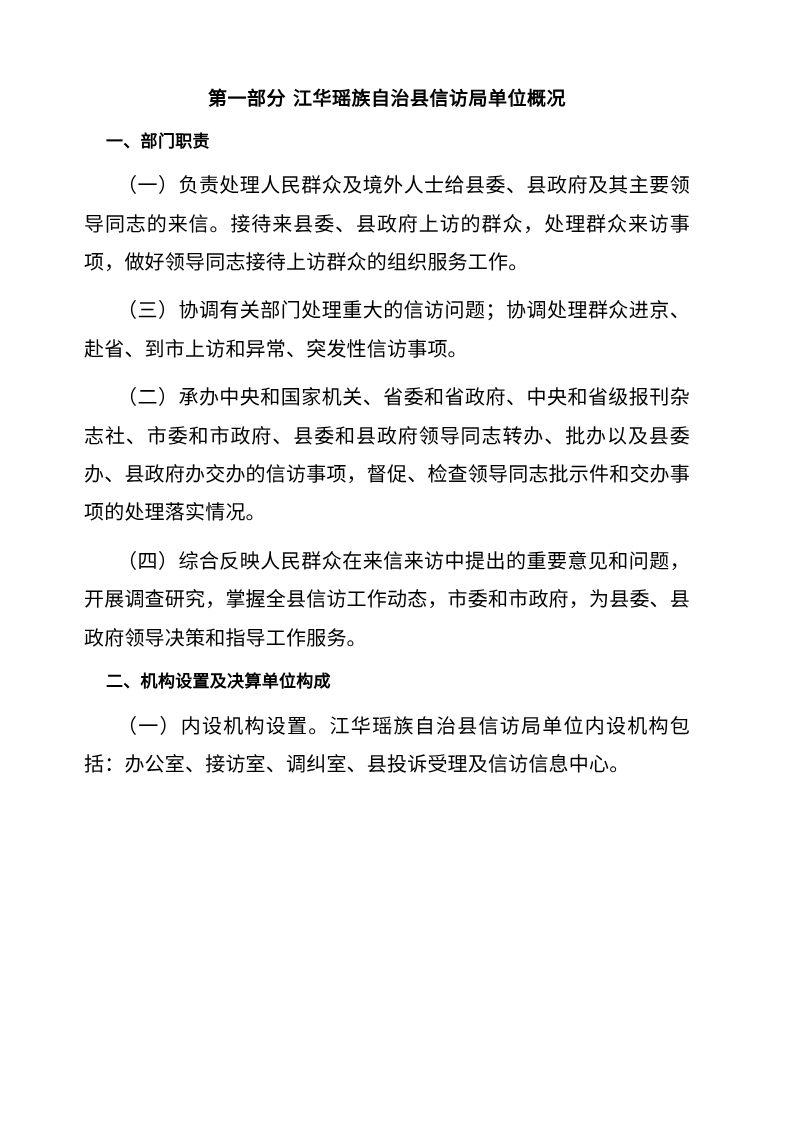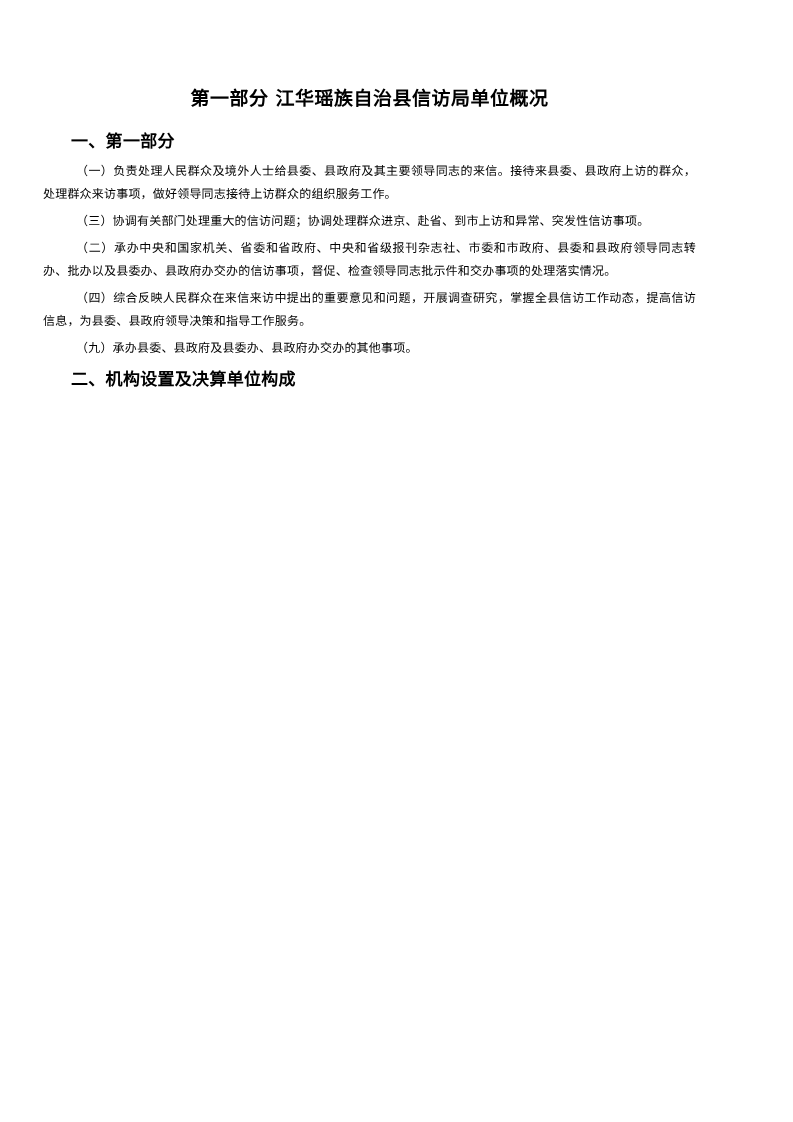--- a/index.html
+++ b/index.html
@@ -12,59 +12,59 @@
     height: 1122px;
     font-family: "DejaVu Serif", "Liberation Serif", serif;
     color: #000000;
     overflow: hidden;
   }
   .page {
     position: relative;
     width: 793px;
     height: 1122px;
     box-sizing: border-box;
-    padding: 84px 93px 60px 39px;
+    padding: 84px 93px 60px 74px;
   }
   .doc-title {
     text-align: center;
     font-size: 19px;
     font-weight: bold;
     letter-spacing: 0.5px;
     line-height: 1.5;
     margin: 0 0 14px 0;
   }
   .section-heading {
     font-size: 17px;
     font-weight: bold;
     line-height: 1.75;
     margin: 4px 0 2px 0;
     text-indent: 32px;
     letter-spacing: 0.3px;
   }
   .para {
-    font-size: 12px;
+    font-size: 20px;
     line-height: 1.92;
-    margin: 4px;
+    margin: 10px;
     text-indent: 33px;
     text-align: justify;
     text-justify: inter-ideograph;
     letter-spacing: 0.2px;
   }
 </style>
 </head>
 <body>
 
 <div class="page">
 
   <h1 class="doc-title">第一部分 江华瑶族自治县信访局单位概况</h1>
 
-  <h2 class="section-heading">一、第一部分</h2>
+  <h2 class="section-heading">一、部门职责</h2>
 
   <p class="para">（一）负责处理人民群众及境外人士给县委、县政府及其主要领导同志的来信。接待来县委、县政府上访的群众，处理群众来访事项，做好领导同志接待上访群众的组织服务工作。</p>
   <p class="para">（三）协调有关部门处理重大的信访问题；协调处理群众进京、赴省、到市上访和异常、突发性信访事项。</p>
   <p class="para">（二）承办中央和国家机关、省委和省政府、中央和省级报刊杂志社、市委和市政府、县委和县政府领导同志转办、批办以及县委办、县政府办交办的信访事项，督促、检查领导同志批示件和交办事项的处理落实情况。</p>
-  <p class="para">（四）综合反映人民群众在来信来访中提出的重要意见和问题，开展调查研究，掌握全县信访工作动态，提高信访信息，为县委、县政府领导决策和指导工作服务。</p>
-  <p class="para">（九）承办县委、县政府及县委办、县政府办交办的其他事项。</p>
+  <p class="para">（四）综合反映人民群众在来信来访中提出的重要意见和问题，开展调查研究，掌握全县信访工作动态，市委和市政府，为县委、县政府领导决策和指导工作服务。</p>
 
   <h2 class="section-heading">二、机构设置及决算单位构成</h2>
 
+  <p class="para">（一）内设机构设置。江华瑶族自治县信访局单位内设机构包括：办公室、接访室、调纠室、县投诉受理及信访信息中心。</p>
 
 </div>
 
 </body></html>

